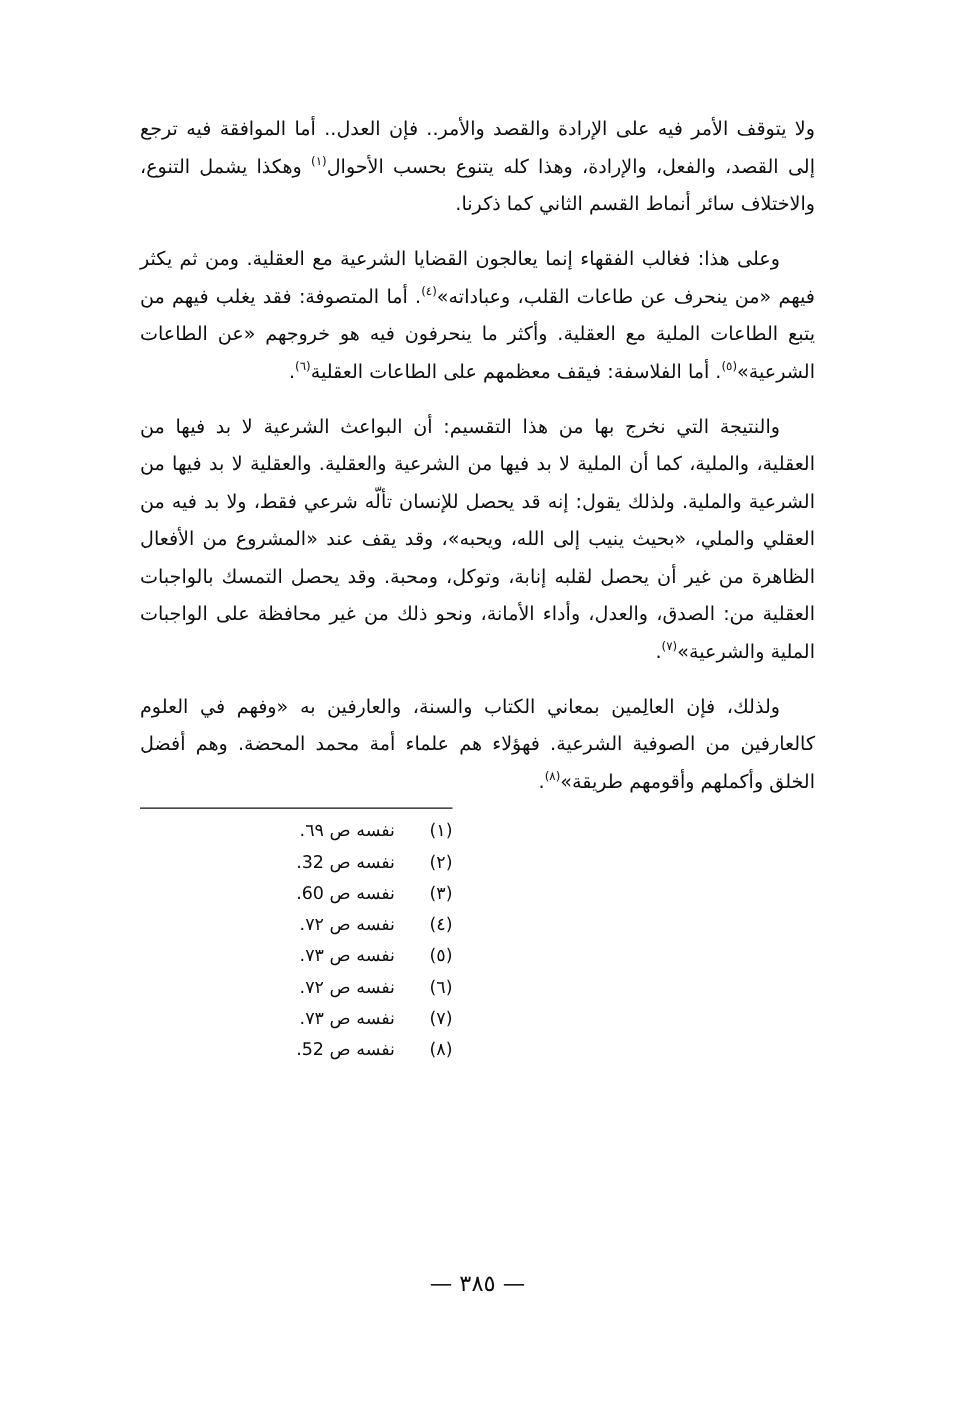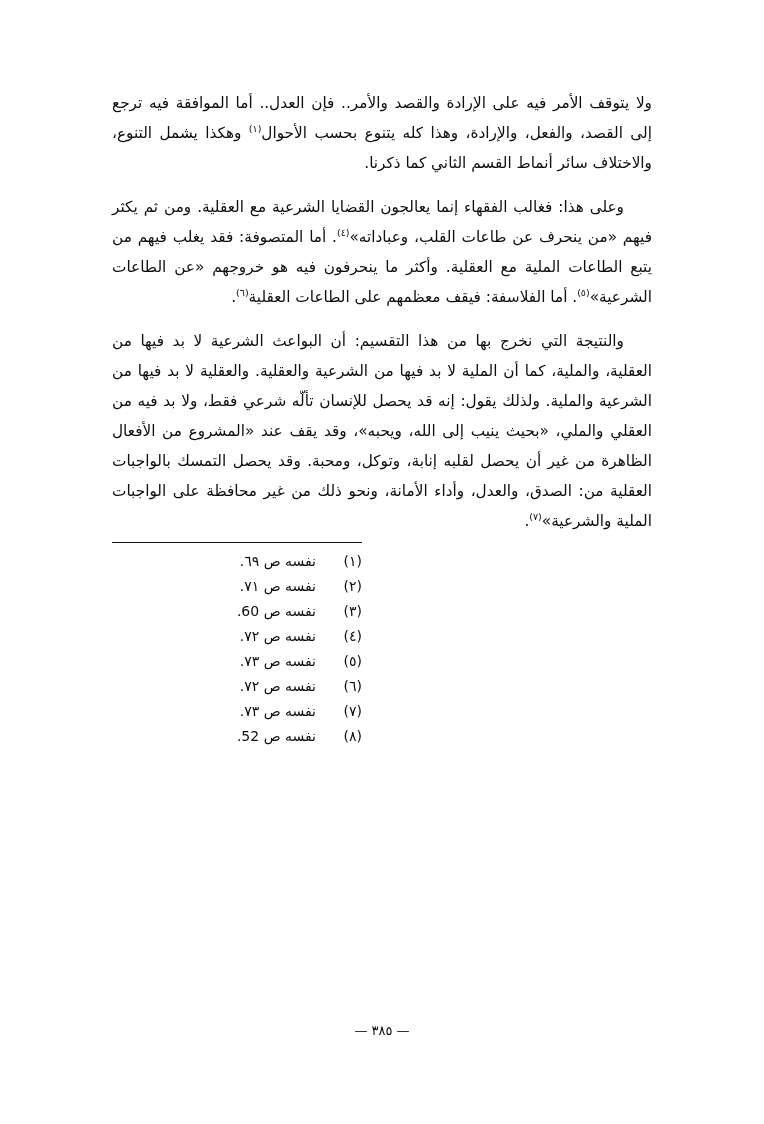--- a/index.html
+++ b/index.html
@@ -78,45 +78,46 @@
   .note-text {
     flex: 0 0 auto;
     text-align: center;
   }
   .page-number {
     position: absolute;
     left: 0;
     right: 0;
     bottom: 86px;
     text-align: center;
-    font-size: 13px;
+    font-size: 18px;
     letter-spacing: 1px;
   }
 </style>
 </head>
 <body>
 
 <div class="page">
 
   <div class="body-text">
     <p class="para no-indent">ولا يتوقف الأمر فيه على الإرادة والقصد والأمر.. فإن العدل.. أما الموافقة فيه ترجع إلى القصد، والفعل، والإرادة، وهذا كله يتنوع بحسب الأحوال<sup class="fn">(١)</sup> وهكذا يشمل التنوع، والاختلاف سائر أنماط القسم الثاني كما ذكرنا.</p>
     <p class="para">وعلى هذا: فغالب الفقهاء إنما يعالجون القضايا الشرعية مع العقلية. ومن ثم يكثر فيهم «من ينحرف عن طاعات القلب، وعباداته»<sup class="fn">(٤)</sup>. أما المتصوفة: فقد يغلب فيهم من يتبع الطاعات الملية مع العقلية. وأكثر ما ينحرفون فيه هو خروجهم «عن الطاعات الشرعية»<sup class="fn">(٥)</sup>. أما الفلاسفة: فيقف معظمهم على الطاعات العقلية<sup class="fn">(٦)</sup>.</p>
     <p class="para">والنتيجة التي نخرج بها من هذا التقسيم: أن البواعث الشرعية لا بد فيها من العقلية، والملية، كما أن الملية لا بد فيها من الشرعية والعقلية. والعقلية لا بد فيها من الشرعية والملية. ولذلك يقول: إنه قد يحصل للإنسان تألّه شرعي فقط، ولا بد فيه من العقلي والملي، «بحيث ينيب إلى الله، ويحبه»، وقد يقف عند «المشروع من الأفعال الظاهرة من غير أن يحصل لقلبه إنابة، وتوكل، ومحبة. وقد يحصل التمسك بالواجبات العقلية من: الصدق، والعدل، وأداء الأمانة، ونحو ذلك من غير محافظة على الواجبات الملية والشرعية»<sup class="fn">(٧)</sup>.</p>
+    <p class="para">ولذلك، فإن العالِمين بمعاني الكتاب والسنة، والعارفين به «وفهم في العلوم كالعارفين من الصوفية الشرعية. فهؤلاء هم علماء أمة محمد المحضة. وهم أفضل الخلق وأكملهم وأقومهم طريقة»<sup class="fn">(٨)</sup>.</p>
   </div>
 
   <div class="notes-wrap">
     <div class="notes-rule"></div>
     <div class="notes">
         <div class="note-row">
           <span class="note-num">(١)</span>
           <span class="note-text">نفسه ص ٦٩.</span>
         </div>
         <div class="note-row">
           <span class="note-num">(٢)</span>
-          <span class="note-text">نفسه ص ٧١.</span>
+          <span class="note-text">نفسه ص 32.</span>
         </div>
         <div class="note-row">
           <span class="note-num">(٣)</span>
           <span class="note-text">نفسه ص 60.</span>
         </div>
         <div class="note-row">
           <span class="note-num">(٤)</span>
           <span class="note-text">نفسه ص ٧٢.</span>
         </div>
         <div class="note-row">

